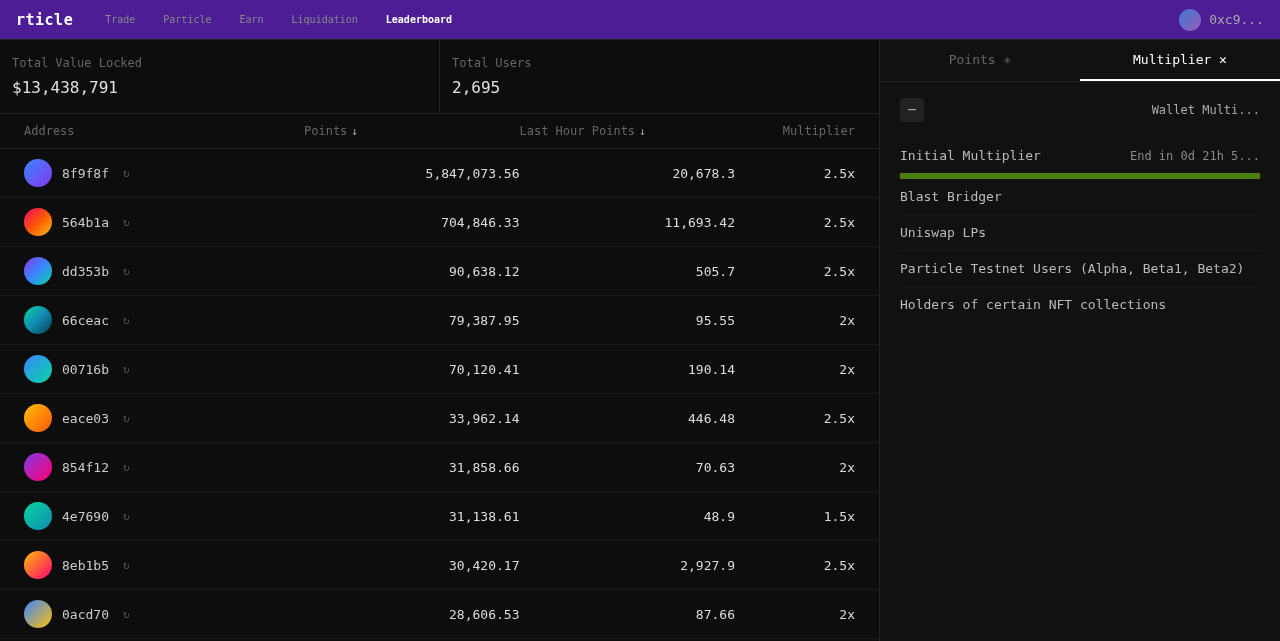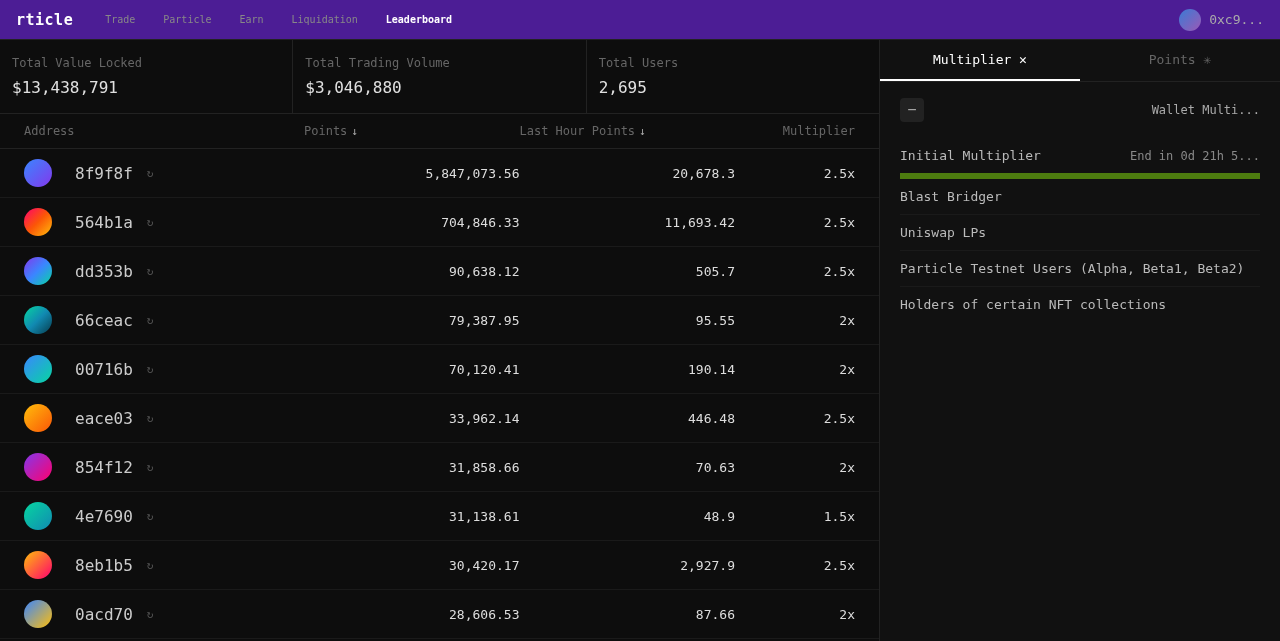--- a/index.html
+++ b/index.html
@@ -119,22 +119,21 @@
       align-items: center;
       gap: 10px;
     }
     .avatar-circle {
       width: 28px; height: 28px;
       border-radius: 50%;
       flex-shrink: 0;
     }
     .addr-text {
       color: #ccc;
-      font-size: 16px;
-      margin-left: 13px;
+      font-size: 13px;
     }
     .refresh-icon {
       color: #555;
       font-size: 11px;
       cursor: pointer;
       margin-left: 4px;
     }
     .col-val {
       text-align: right;
       color: #ddd;
@@ -268,24 +267,20 @@
 <div class="main-layout">
 
   <div class="left-panel">
 
     <div class="stats-row">
       <div class="stat-item">
         <div class="stat-label">Total Value Locked</div>
         <div class="stat-value">$13,438,791</div>
       </div>
       <div class="stat-item">
-        <div class="stat-label">Total Trading Volume</div>
-        <div class="stat-value">$3,046,880</div>
-      </div>
-      <div class="stat-item">
         <div class="stat-label">Total Users</div>
         <div class="stat-value">2,695</div>
       </div>
     </div>
 
     <div class="table-header">
       <div>Address</div>
       <div class="col-points">
         <span>Points</span>
         <span class="sort-icon">↓</span>
@@ -404,25 +399,25 @@
     
     
   </div>
       </div>
 
   </div>
 
   <div class="right-panel">
 
     <div class="right-tabs">
-      <div class="right-tab active">Multiplier ✕</div>
       <div class="right-tab">
         <span>Points</span>
         <span class="right-tab-icon"> ✳</span>
       </div>
+      <div class="right-tab active">Multiplier ✕</div>
     </div>
 
     <div class="multiplier-panel">
       <div class="mult-header">
         <button class="mult-minus-btn">−</button>
         <span class="mult-wallet-label">Wallet Multi...</span>
       </div>
 
       <div class="initial-mult-row">
         <span class="initial-mult-label">Initial Multiplier</span>

